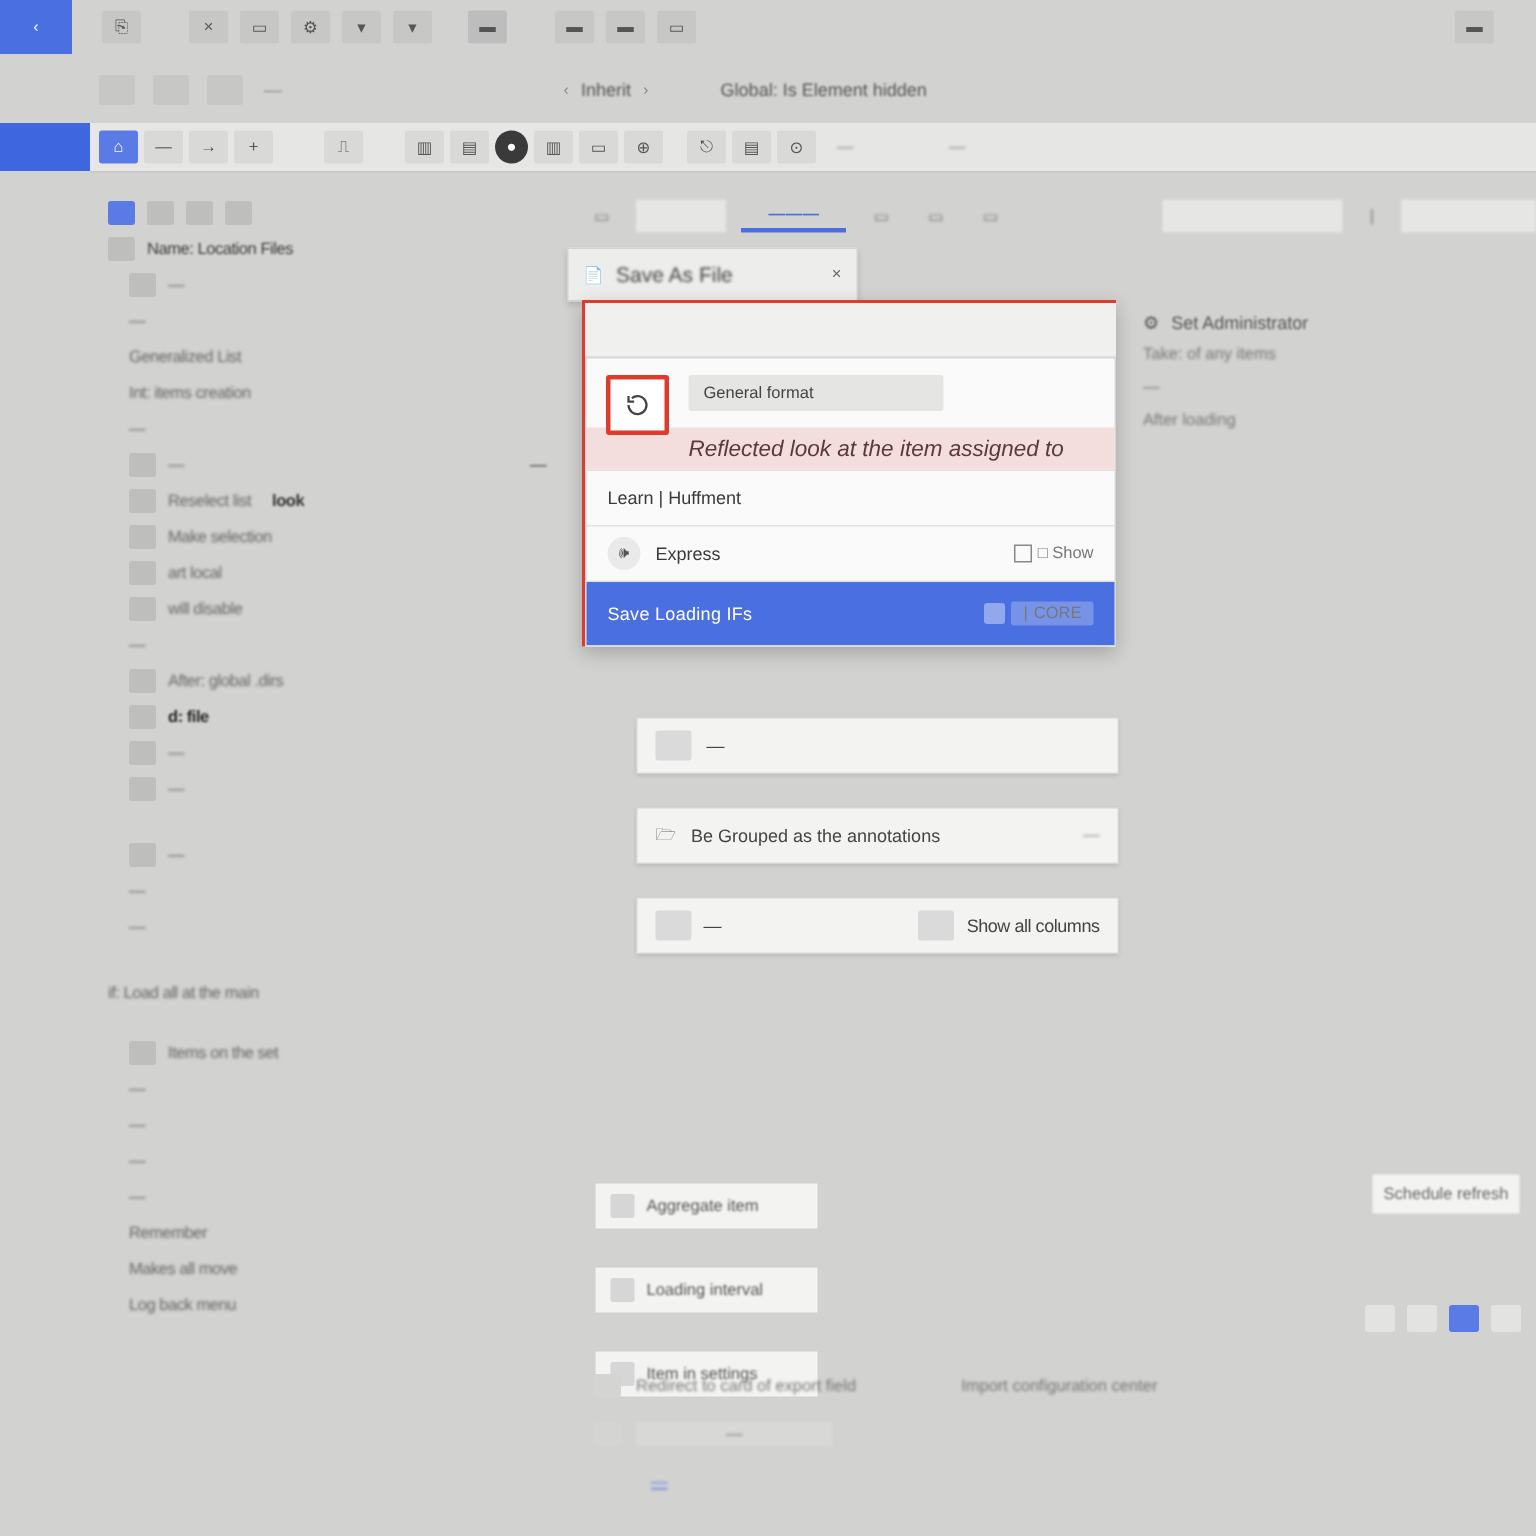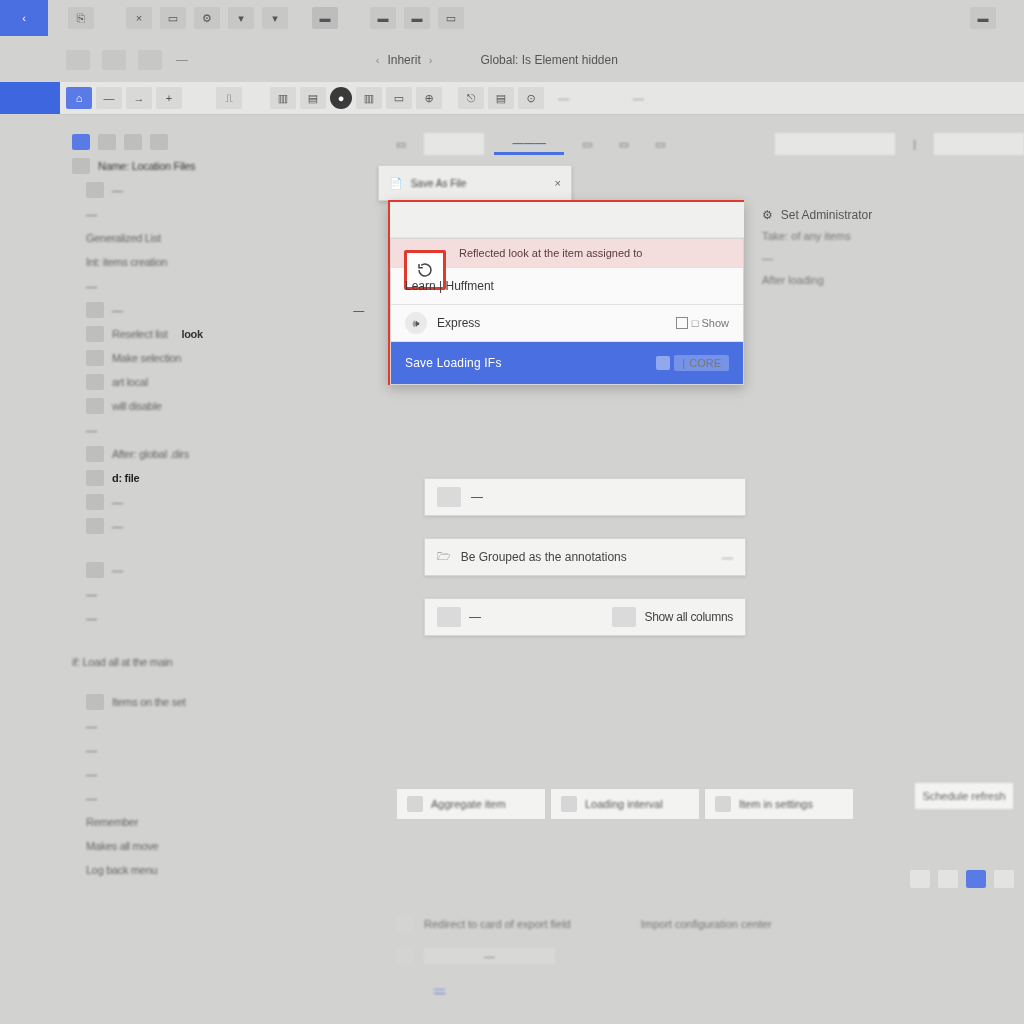--- a/index.html
+++ b/index.html
@@ -36,60 +36,60 @@
 .sidebar .sub { padding-left:14px;}
 .sidebar .toprow .ico { background:#5a7be6; }
 
 
 .tabstrip { position:absolute; top:130px; left:388px; right:0; height:28px; display:flex; align-items:center; gap:10px; }
 .tabstrip .tab { height:22px; padding:0 8px; display:flex; align-items:center; color:#777; filter:blur(1px); }
 .tabstrip .tab.active { color:#4a6fe0; border-bottom:3px solid #4a6fe0; filter:none; font-weight:600; letter-spacing:.3px; padding:0 18px;}
 
 
 .floatcard { position:absolute; top:165px; left:378px; width:194px; height:36px; background:#ededec; border:1px solid #d3d3d2; display:flex; align-items:center; padding:0 10px; gap:8px; box-shadow:0 2px 4px rgba(0,0,0,.15);}
-.floatcard .lbl { filter:blur(.9px); color:#444; font-size:10px; flex:1;}
+.floatcard .lbl { filter:blur(.9px); color:#444; font-size:14px; flex:1;}
 .floatcard .close { color:#666;}
 
 
 .popup { position:absolute; top:200px; left:388px; width:356px; background:#f0f0ef; border:2px solid #e03a2f; border-bottom:none; border-right:none; box-shadow:0 4px 12px rgba(0,0,0,.22); }
 .popup-body { background:#fafafa; border:1px solid #d6d6d5; }
 .popup-group { border-bottom:1px solid #e1e1e0; }
 .popup-row { display:flex; align-items:center; height:36px; padding:0 14px; gap:10px; }
 .popup-row.tall { height:42px; }
 .popup-row .ico { width:22px; height:22px; border-radius:50%; background:#eaeaea; display:flex; align-items:center; justify-content:center; color:#555; flex:none;}
 .popup-row .txt { color:#3a3a3a; font-size:12px; filter:blur(.5px);}
 .popup-row .sub { color:#666; font-size:11px; filter:blur(.8px);}
 .popup-row .right { margin-left:auto; color:#777; font-size:11px; display:flex; align-items:center; gap:4px;}
 .popup .mark { position:absolute; top:48px; left:14px; width:42px; height:40px; border:3px solid #e03a2f; background:#fff; display:flex; align-items:center; justify-content:center; color:#444; border-radius:2px;}
 .popup .mark svg { width:18px; height:18px; }
 .popup .hdr1 { height:46px; padding-left:68px; display:flex; align-items:center; }
 .popup .hdr1 .pill { background:#e5e5e4; height:24px; width:170px; border-radius:2px; display:flex; align-items:center; padding:0 10px; color:#444; font-size:11px; filter:blur(.4px);}
 .popup .hdr2 { height:28px; padding-left:68px; display:flex; align-items:center; background:#f3dedd;}
-.popup .hdr2 .txt { color:#5a3a3a; font-size:11px; filter:blur(.5px);}
+.popup .hdr2 .txt { color:#5a3a3a; font-size:15px; filter:blur(.5px);font-style:italic;}
 .popup .selected { background:#4a6fe0; color:#fff; }
 .popup .selected .txt { color:#fff; filter:none; font-weight:500; letter-spacing:.2px;}
 .popup .selected .badge { background:rgba(255,255,255,.25); padding:2px 8px; border-radius:2px; display:flex; align-items:center; gap:4px; font-size:11px;}
 .popup .selected .ico-inline { width:14px; height:14px; background:rgba(255,255,255,.4); border-radius:2px;}
 
 
 .cards { position:absolute; top:478px; left:424px; width:322px; display:flex; flex-direction:column; gap:22px;}
 .card { background:#f3f3f2; border:1px solid #d6d6d5; height:38px; display:flex; align-items:center; padding:0 12px; gap:10px; box-shadow:0 1px 3px rgba(0,0,0,.1);}
 .card .chip { width:24px; height:20px; background:#dadada; border-radius:2px;}
 .card .txt { color:#444; font-size:12px; filter:blur(.5px);}
 .card .right { margin-left:auto; color:#888; font-size:11px; filter:blur(.9px);}
 .card.split { justify-content:space-between;}
 .card.split .half { display:flex; align-items:center; gap:8px;}
 
 
 .rpanel { position:absolute; top:200px; right:8px; width:260px; }
 .rpanel .hdr { height:30px; color:#555; font-size:12px; filter:blur(.7px); display:flex; align-items:center; gap:8px; padding-left:6px;}
 .rpanel .line { height:22px; color:#777; font-size:11px; filter:blur(1px); padding-left:6px;}
 
 
-.btnrow { position:absolute; top:788px; left:396px; display:flex; gap:4px; }
+.btnrow { position:absolute; top:788px; left:396px; display:flex; gap:24px;flex-direction:column; }
 .btnrow .btn { width:150px; height:32px; background:#f3f3f2; border:1px solid #d0d0cf; display:flex; align-items:center; gap:8px; padding:0 10px; }
 .btnrow .btn .ico { width:16px; height:16px; background:#d6d6d6; border-radius:2px;}
 .btnrow .btn .lbl { color:#555; font-size:11px; filter:blur(.8px);}
 .bottom-chip { position:absolute; top:782px; right:10px; width:100px; height:28px; background:#f3f3f2; border:1px solid #d0d0cf; display:flex; align-items:center; justify-content:center; color:#666; font-size:11px; filter:blur(.8px);}
 .bottom-status { position:absolute; top:870px; right:10px; display:flex; gap:8px;}
 .bottom-status .s { width:20px; height:18px; background:#e3e3e2; border-radius:2px;}
 .bottom-status .s.on { background:#5a7be6;}
 
 
 .footerlines { position:absolute; left:396px; top:912px; right:40px; }
@@ -302,20 +302,25 @@
 
 <div class="popup">
   <div style="height:36px;background:#f0f0ef;border-bottom:1px solid #e4e4e3"></div>
   <div class="mark">
     <svg viewBox="0 0 24 24">
         <path fill="none" stroke="#444" stroke-width="2" d="M4 12a8 8 0 1 0 3-6.2M4 4v5h5"></path>
       </svg>
   </div>
   <div class="popup-body">
     <div class="popup-group">
+      <div class="hdr1">
+        <div class="pill">
+            <span>General format</span>
+          </div>
+      </div>
       <div class="hdr2">
         <span class="txt">Reflected look at the item assigned to</span>
       </div>
     </div>
     <div class="popup-group">
       <div class="popup-row">
         <span class="txt">Learn | Huffment</span>
       </div>
     </div>
     <div class="popup-group">

